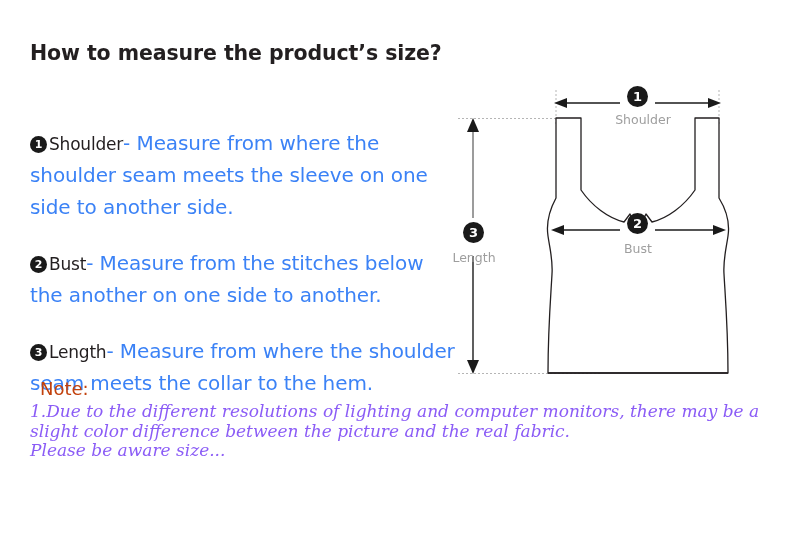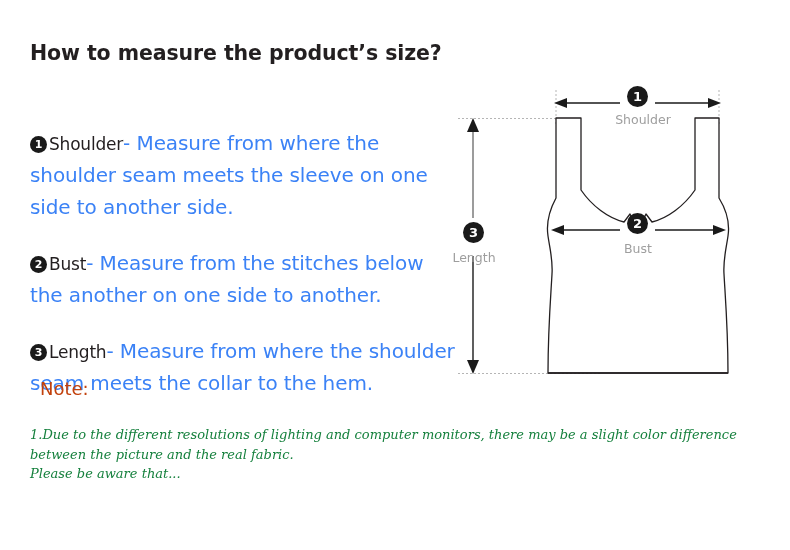--- a/index.html
+++ b/index.html
@@ -72,27 +72,27 @@
     position: absolute;
     left: 40px;
     top: 378px;
     font-size: 18px;
     font-weight: normal;
     color: #c2410c;
   }
   #note-body {
     position: absolute;
     left: 30px;
-    top: 425px;
+    top: 402px;
     width: 738px;
     font-family: "DejaVu Serif", "Liberation Serif", serif;
     font-style: italic;
-    font-size: 13px;
+    font-size: 17px;
     line-height: 19.5px;
-    color: #15803d;
+    color: #8b5cf6;
   }
   #note-body p {
     margin: 0;
   }
 
   
   #diagram {
     position: absolute;
     left: 440px;
     top: 78px;
@@ -144,21 +144,21 @@
 
     <div class="measure-item">
       <span class="badge">3</span><span class="measure-term">Length</span><span class="measure-desc">- Measure from where the shoulder seam meets the collar to the hem.</span>
     </div>
 
   </div>
 
   <div id="note-title">Note:</div>
   <div id="note-body">
     <p>1.Due to the different resolutions of lighting and computer monitors, there may be a slight color difference between the picture and the real fabric.</p>
-    <p>Please be aware that...</p>
+    <p>Please be aware size...</p>
   </div>
 
   <div id="diagram">
 
     <svg width="350" height="310" viewBox="0 0 350 310">
 
       <line x1="116" y1="12" x2="116" y2="48" stroke="#b5b5b5" stroke-width="1" stroke-dasharray="2,2"></line>
       <line x1="279" y1="12" x2="279" y2="48" stroke="#b5b5b5" stroke-width="1" stroke-dasharray="2,2"></line>
 
       <line x1="18" y1="40.5" x2="116" y2="40.5" stroke="#b5b5b5" stroke-width="1" stroke-dasharray="2,2"></line>

